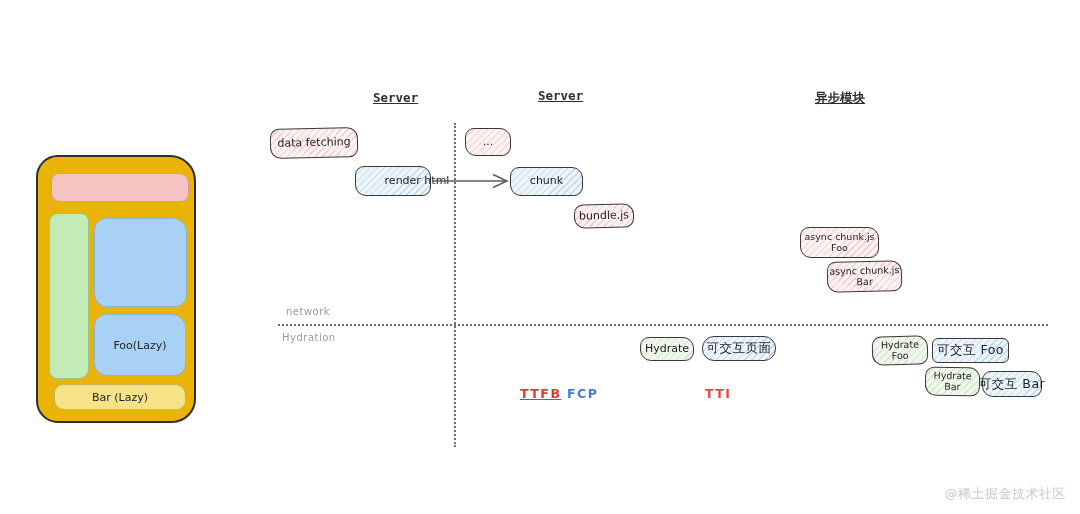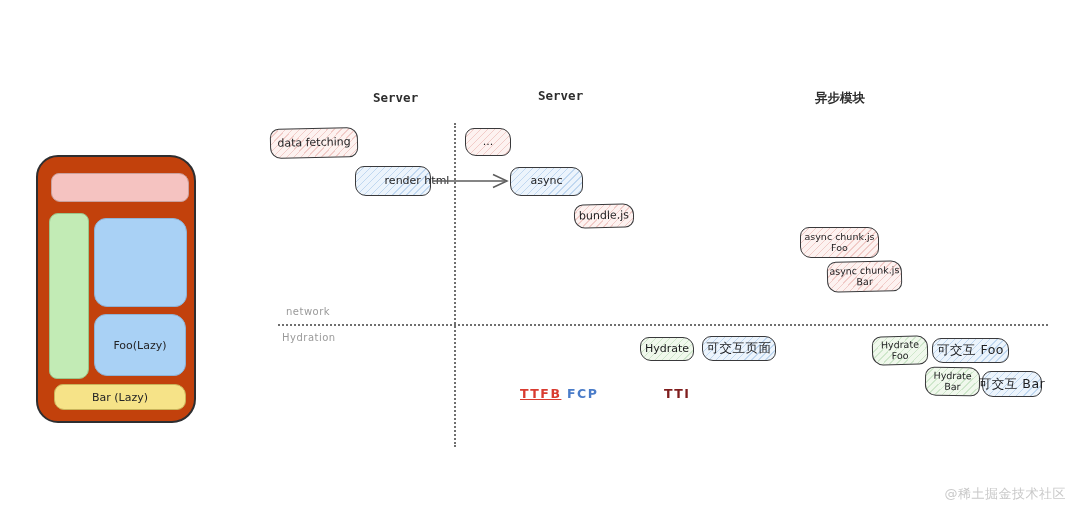--- a/index.html
+++ b/index.html
@@ -23,20 +23,21 @@
     letter-spacing: 1px;
     color: #4a7cc9;
   }
 
   
   .col-header {
     font-family: "DejaVu Sans Mono", monospace;
     font-size: 12.5px;
     font-weight: bold;
     color: #2d2d2d;
+    text-decoration: underline;
   }
 
   
   .box {
     position: absolute;
     display: flex;
     flex-direction: column;
     align-items: center;
     justify-content: center;
     border: 1.6px solid #39393b;
@@ -88,21 +89,21 @@
     font-size: 12.5px;
     font-weight: bold;
     letter-spacing: 1.5px;
   }
 
   
   .phone {
     left: 36px; top: 155px; width: 160px; height: 268px;
     border: 2px solid #2e2e30;
     border-radius: 22px 26px 24px 22px;
-    background: #c2410c;
+    background: #eab308;
   }
   .phone .block {
     position: absolute;
     display: flex;
     align-items: center;
     justify-content: center;
     font-size: 11px;
     color: #232325;
   }
   .block-pink {
@@ -162,21 +163,21 @@
 
   <svg class="arrow-svg" style="left:432px; top:172px;" width="78" height="18" viewBox="0 0 78 18">
     <line x1="1" y1="9" x2="73" y2="9" stroke="#5d5d5d" stroke-width="1.5"></line>
     <polyline points="61,2.5 75,9 61,15.5" fill="none" stroke="#5d5d5d" stroke-width="1.5"></polyline>
   </svg>
 
   <div class="box hatch-pink" style="left:465px; top:128px; width:46px; height:28px;">
     <span>...</span>
   </div>
   <div class="box hatch-blue" style="left:510px; top:167px; width:73px; height:29px;">
-    <span>async</span>
+    <span>chunk</span>
   </div>
   <div class="box hatch-pink tilt-l" style="left:574px; top:204px; width:60px; height:24px;">
     <span>bundle.js</span>
   </div>
 
   <div class="box hatch-pink small-text" style="left:800px; top:227px; width:79px; height:31px;">
     <span>async chunk.js</span>
     <span>Foo</span>
   </div>
   <div class="box hatch-pink small-text tilt-l" style="left:827px; top:261px; width:75px; height:31px;">
@@ -185,38 +186,38 @@
   </div>
 
   <div class="abs h-dotted"></div>
   <div class="abs v-dotted"></div>
   <div class="abs lane-label" style="left:286px; top:306px;">network</div>
   <div class="abs lane-label" style="left:282px; top:332px;">Hydration</div>
 
   <div class="box hatch-green" style="left:640px; top:337px; width:54px; height:24px;">
     <span>Hydrate</span>
   </div>
-  <div class="box hatch-blue cn-text" style="left:702px; top:336px; width:74px; height:25px;">
+  <div class="box hatch-blue cn-text" style="left:702px; top:336px; width:74px; height:25px;border-radius:12px;">
     <span>可交互页面</span>
   </div>
 
   <div class="box hatch-green small-text tilt-l" style="left:872px; top:336px; width:56px; height:29px;">
     <span>Hydrate</span>
     <span>Foo</span>
   </div>
-  <div class="box hatch-blue cn-text" style="left:932px; top:338px; width:77px; height:25px;">
+  <div class="box hatch-blue cn-text" style="left:932px; top:338px; width:77px; height:25px;border-radius:6px;">
     <span>可交互 Foo</span>
   </div>
   <div class="box hatch-green small-text tilt-r" style="left:925px; top:367px; width:55px; height:29px;">
     <span>Hydrate</span>
     <span>Bar</span>
   </div>
   <div class="box hatch-blue cn-text" style="left:982px; top:371px; width:60px; height:26px;">
     <span>可交互 Bar</span>
   </div>
 
   <div class="abs metric" style="left:520px; top:386px; color:#d93b30;text-decoration:underline;">TTFB</div>
   <div class="abs metric" style="left:567px; top:386px; color:#4a7cc9;">FCP</div>
-  <div class="abs metric" style="left:664px; top:386px; color:#7f1d1d;">TTI</div>
+  <div class="abs metric" style="left:705px; top:386px; color:#ef4444;">TTI</div>
 
   <div class="abs watermark">@稀土掘金技术社区</div>
 
 </div>
 
 </body></html>

